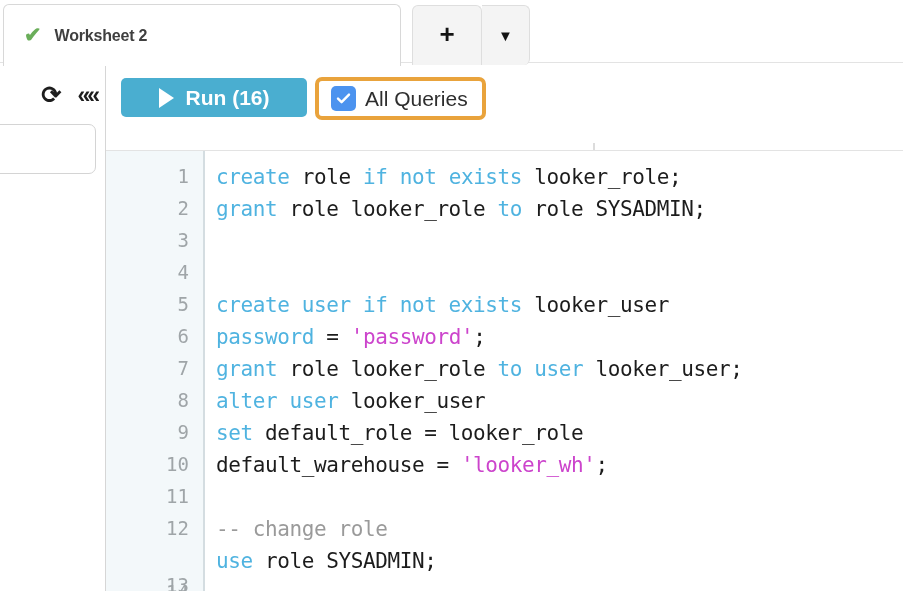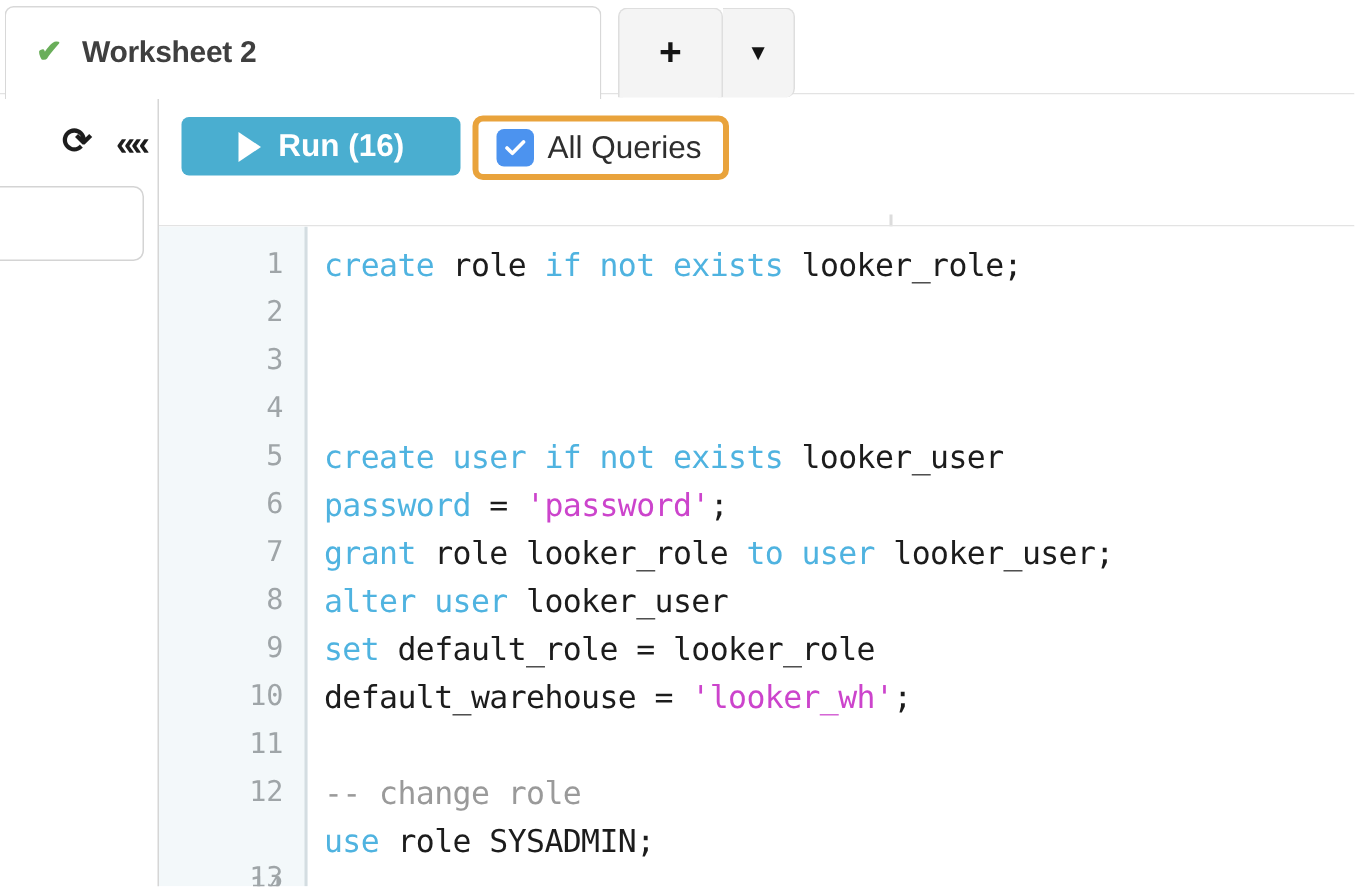--- a/index.html
+++ b/index.html
@@ -28,21 +28,21 @@
     border-radius: 6px 6px 0 0;
     display: flex; align-items: center;
     padding-left: 20px;
     z-index: 3;
   }
   .tab-check {
     color: #6aae5a; font-size: 21px; font-weight: bold;
     line-height: 1; margin-right: 13px; margin-top: -2px;
   }
   .tab-title {
-    font-size: 20px; font-weight: bold; color: #3f3f3f;
+    font-size: 16px; font-weight: bold; color: #3f3f3f;
     letter-spacing: -0.2px;
   }
   .tab-btn-group {
     position: absolute; left: 412px; top: 5px; height: 60px;
     display: flex; z-index: 2;
   }
   .tab-btn {
     background: #f4f4f4;
     border: 1px solid #dedede;
     border-bottom: none;
@@ -205,20 +205,21 @@
         <div class="gutter-num" style="top: 238px;">8</div>
         <div class="gutter-num" style="top: 270px;">9</div>
         <div class="gutter-num" style="top: 302px;">10</div>
         <div class="gutter-num" style="top: 334px;">11</div>
         <div class="gutter-num" style="top: 366px;">12</div>
         <div class="gutter-num" style="top: 398px; margin-top: 25px;">13</div>
         <div class="gutter-num" style="top: 430px;">14</div>
       </div>
     <div class="code-area" id="code-area">
         <div class="code-line" style="top: 14px;"><span class="kw">create</span><span> role </span><span class="kw">if not exists</span><span> looker_role;</span></div>
+        <div class="code-line" style="top: 46px;"><span class="kw">grant</span><span> role looker_role </span><span class="kw">to</span><span> role SYSADMIN;</span></div>
         <div class="code-line" style="top: 78px;"></div>
         <div class="code-line" style="top: 142px;"><span class="kw">create user if not exists</span><span> looker_user</span></div>
         <div class="code-line" style="top: 174px;"><span class="kw">password</span><span> = </span><span class="str">'password'</span><span>;</span></div>
         <div class="code-line" style="top: 206px;"><span class="kw">grant</span><span> role looker_role </span><span class="kw">to user</span><span> looker_user;</span></div>
         <div class="code-line" style="top: 238px;"><span class="kw">alter user</span><span> looker_user</span></div>
         <div class="code-line" style="top: 270px;"><span class="kw">set</span><span> default_role = looker_role</span></div>
         <div class="code-line" style="top: 302px;"><span>default_warehouse = </span><span class="str">'looker_wh'</span><span>;</span></div>
         <div class="code-line" style="top: 334px;"></div>
         <div class="code-line" style="top: 366px;"><span class="cmt">-- change role</span></div>
         <div class="code-line" style="top: 398px;"><span class="kw">use</span><span> role SYSADMIN;</span></div>

